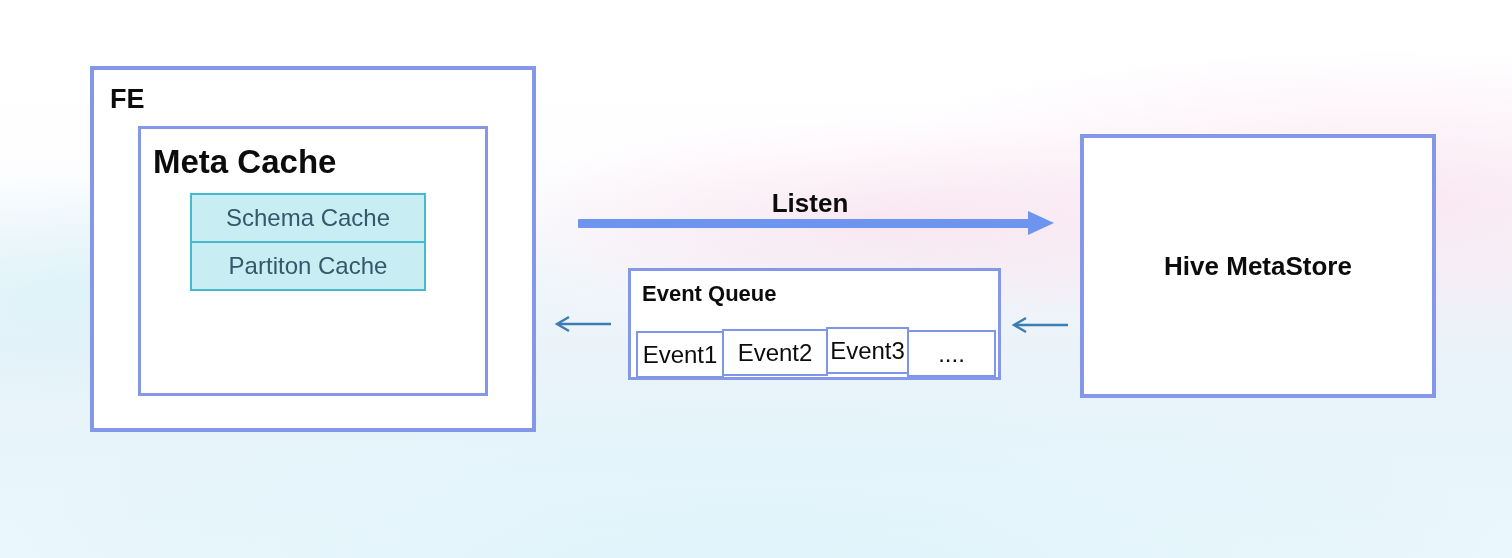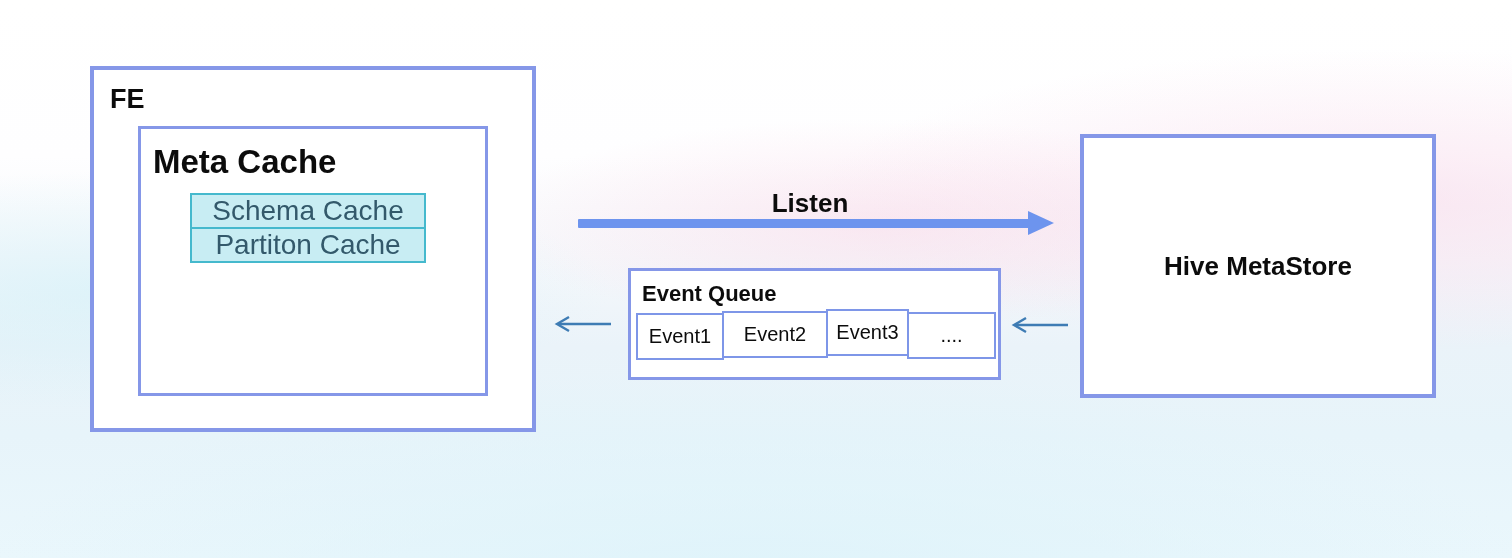--- a/index.html
+++ b/index.html
@@ -23,41 +23,41 @@
   .box-title{
     position:absolute;color:#0c0c0c;font-weight:bold;white-space:nowrap;
   }
   
   #fe-box{left:90px;top:66px;width:446px;height:366px;}
   #fe-label{left:110px;top:84px;font-size:27px;}
   #meta-cache-box{left:138px;top:126px;width:350px;height:270px;border-width:3px;}
   #meta-cache-label{left:153px;top:143px;font-size:33px;}
   #cache-stack{position:absolute;left:190px;top:193px;width:236px;}
   .cache-row{
-    box-sizing:border-box;height:36px;margin-top:-2px;
+    box-sizing:border-box;height:50px;margin-top:-2px;
     background:#c8edf3;border:2px solid #45b9cd;
     display:flex;align-items:center;justify-content:center;
-    color:#33596b;font-size:28px;
+    color:#33596b;font-size:24px;
   }
   .cache-row:first-child{margin-top:0;}
   
   #listen-label{position:absolute;left:700px;top:188px;width:220px;text-align:center;
     color:#0c0c0c;font-size:26px;font-weight:bold;}
   #listen-arrow-line{position:absolute;left:578px;top:219px;width:452px;height:9px;
     background:#6d94ee;border-radius:1px;}
   #listen-arrow-head{position:absolute;left:1028px;top:211px;width:0;height:0;
     border-left:26px solid #6d94ee;border-top:12px solid transparent;border-bottom:12px solid transparent;}
   
   #event-queue-box{left:628px;top:268px;width:373px;height:112px;border-width:3px;}
   #event-queue-label{left:642px;top:281px;font-size:22px;}
   #event-cells{position:absolute;left:636px;top:311px;display:flex;}
   .event-cell{
     box-sizing:border-box;height:47px;background:#ffffff;border:2px solid #7e96e8;
     display:flex;align-items:center;justify-content:center;
-    color:#0c0c0c;font-size:20px;margin-left:-2px;
+    color:#0c0c0c;font-size:24px;margin-left:-2px;margin-top:18px;
   }
   .event-cell:first-child{margin-left:0;}
   .event-cell:nth-child(1){width:88px;transform:translateY(2px);}
   .event-cell:nth-child(2){width:106px;}
   .event-cell:nth-child(3){width:83px;transform:translateY(-2px);}
   .event-cell:nth-child(4){width:89px;transform:translateY(1px);}
   
   .thin-arrow{position:absolute;width:60px;height:20px;}
   #queue-to-fe-arrow{left:553px;top:314px;}
   #hms-to-queue-arrow{left:1010px;top:315px;}

